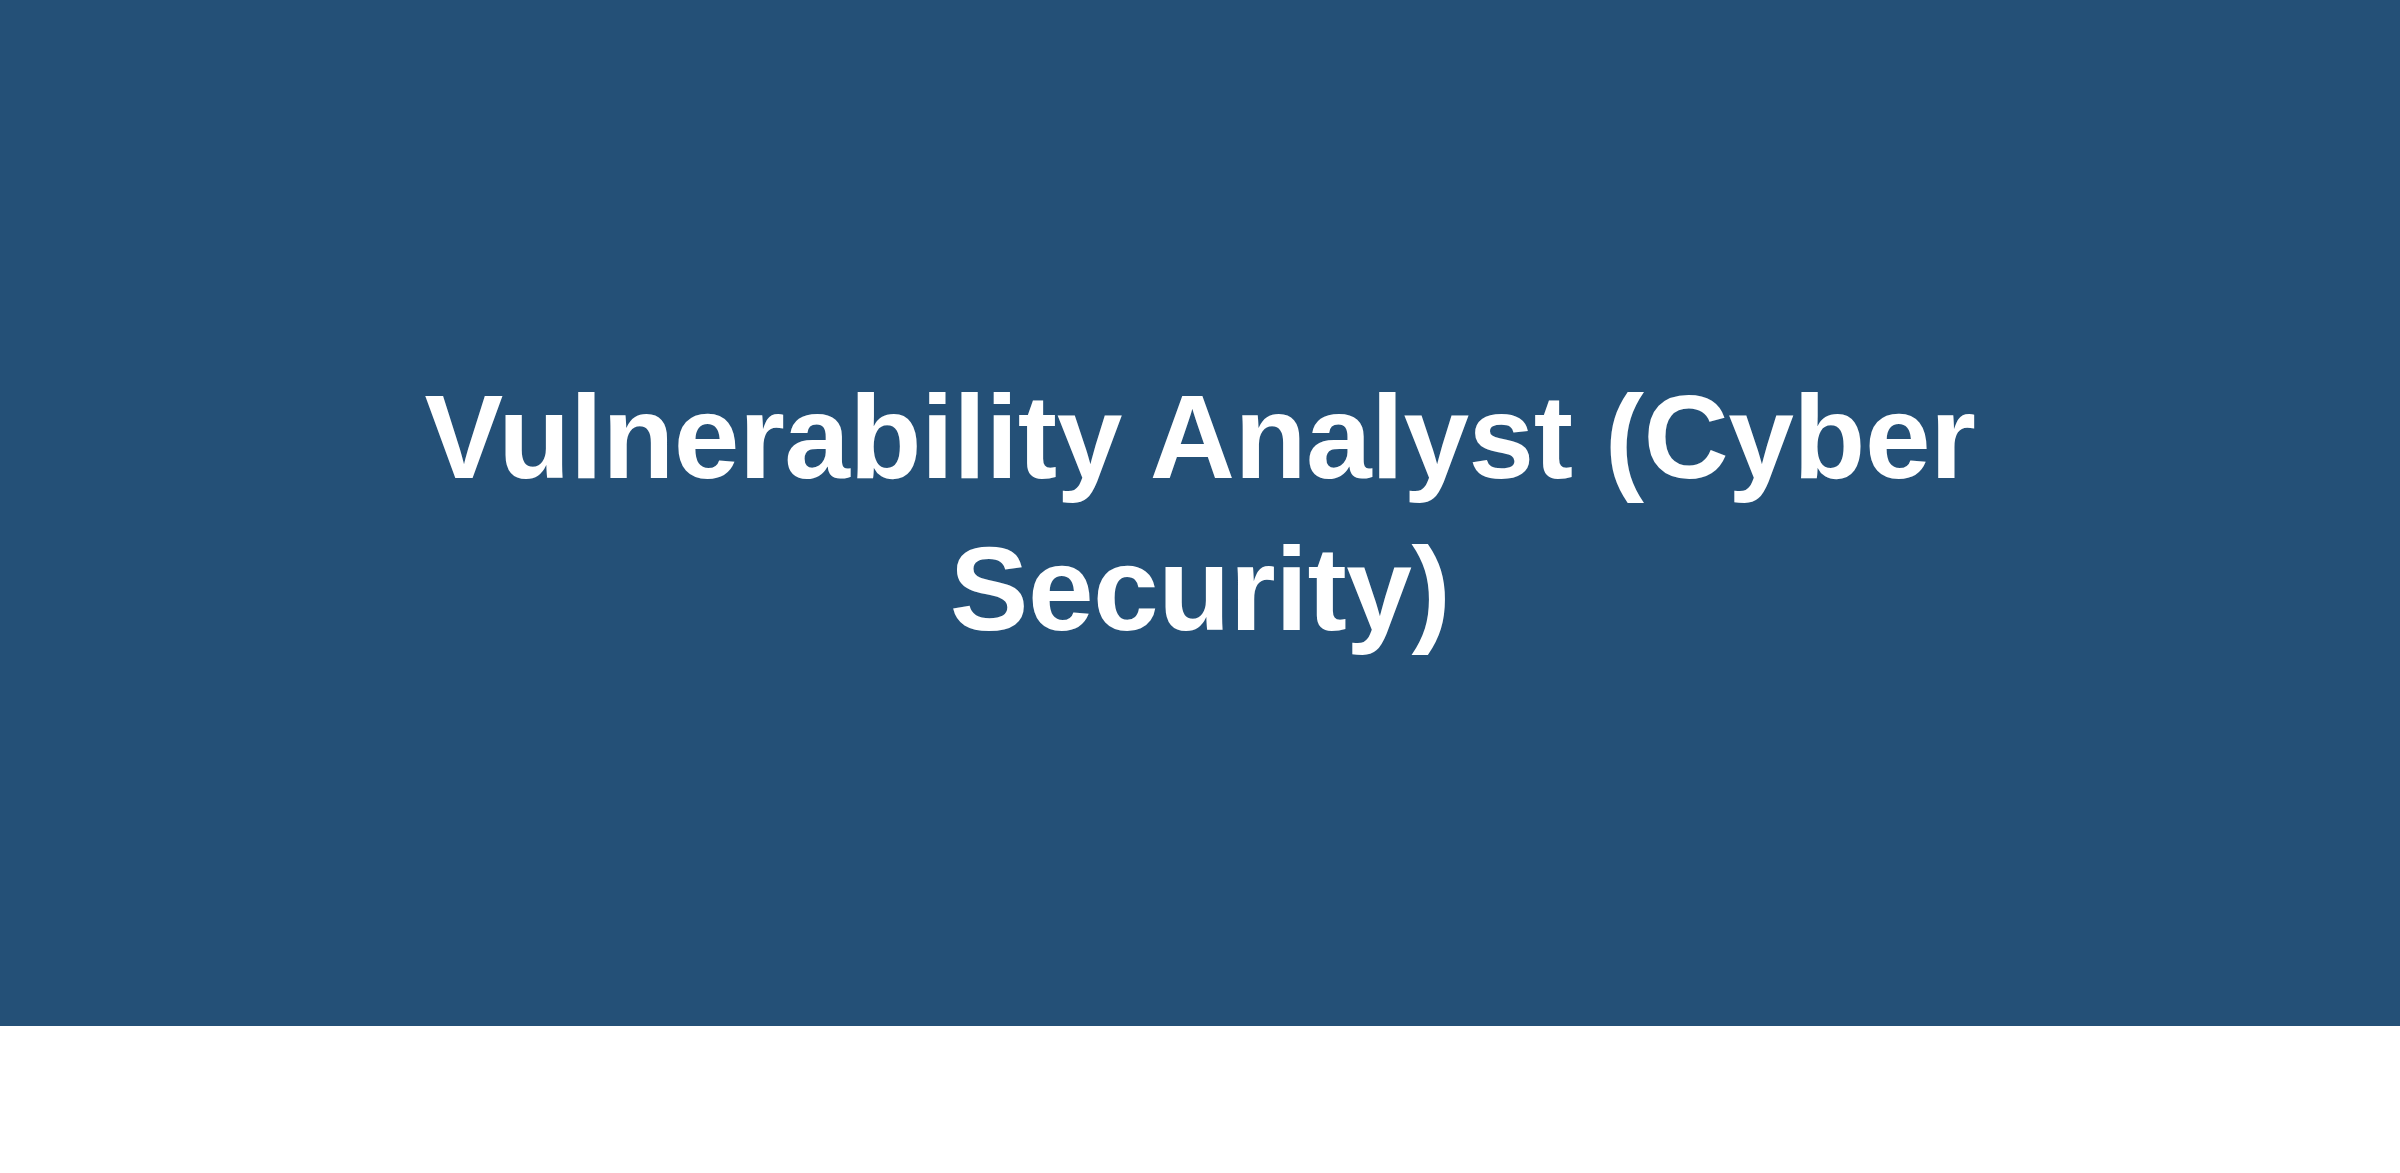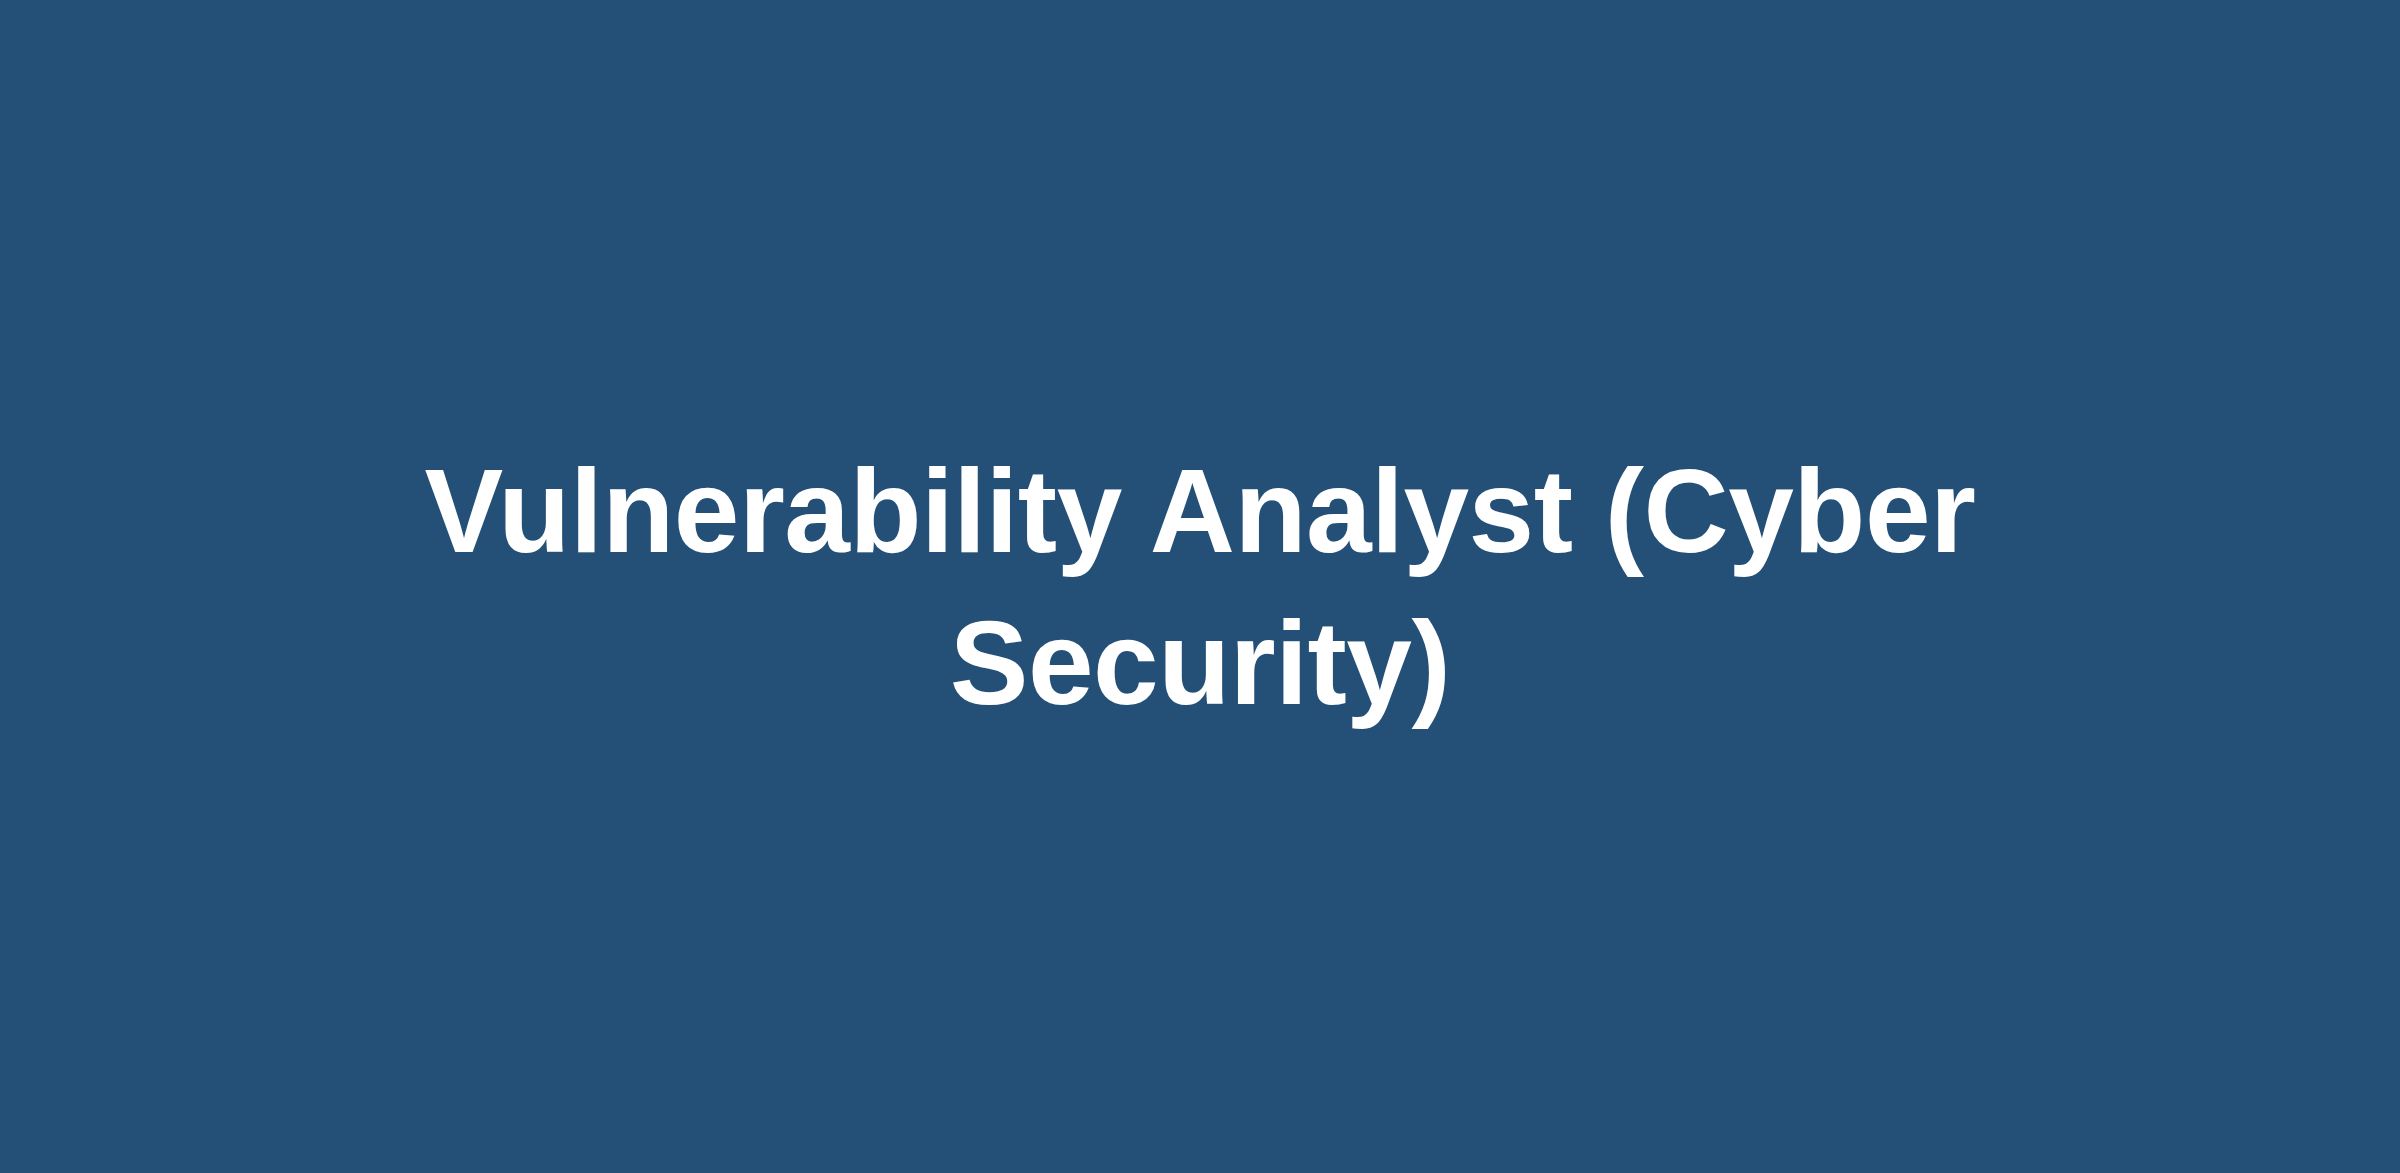--- a/index.html
+++ b/index.html
@@ -13,21 +13,21 @@
     height: 1173px;
     overflow: hidden;
     font-family: "Liberation Sans", sans-serif;
     -webkit-font-smoothing: antialiased;
   }
 
   .banner {
     position: relative;
     box-sizing: border-box;
     width: 2400px;
-    height: 1173px;
+    height: 1026px;
     display: flex;
     align-items: center;
     justify-content: center;
     background-color: #245077;
   }
 
   .banner-inner {
     width: 1760px;
     display: flex;
     align-items: center;

